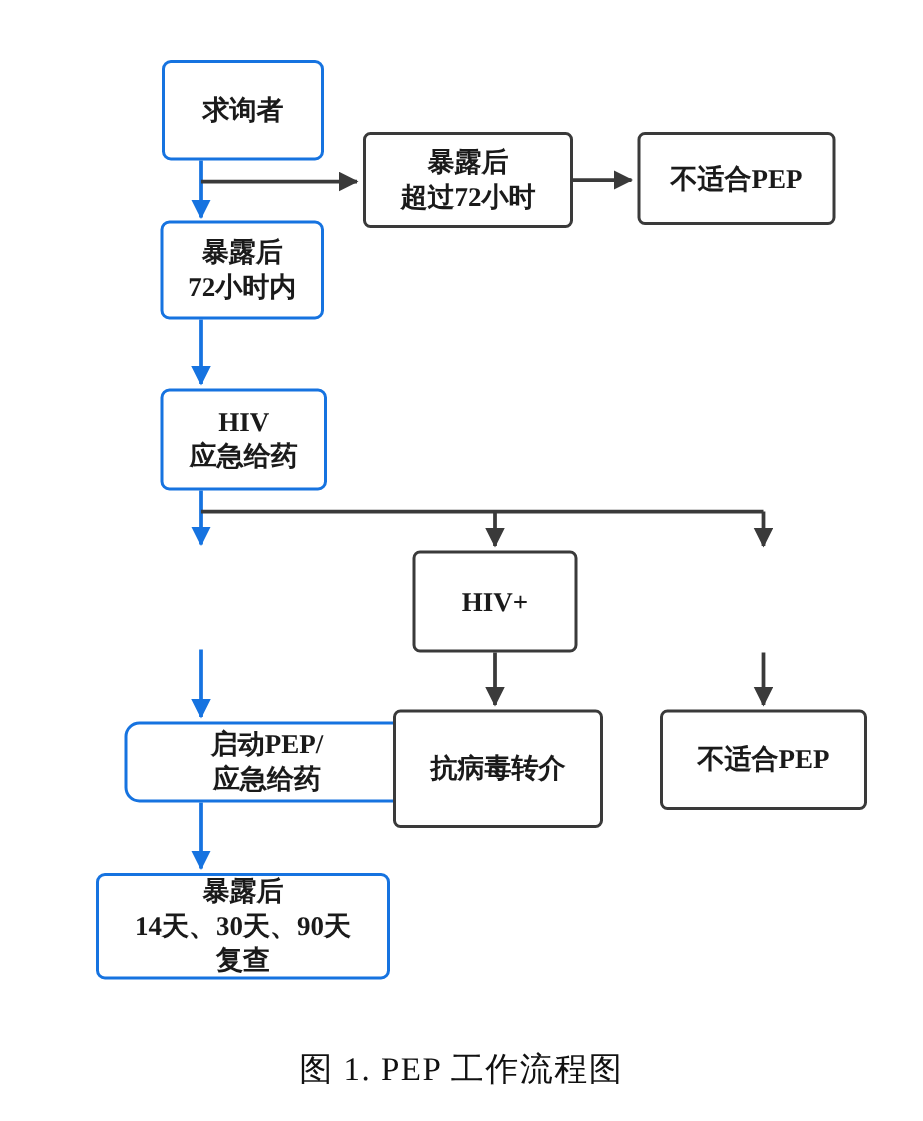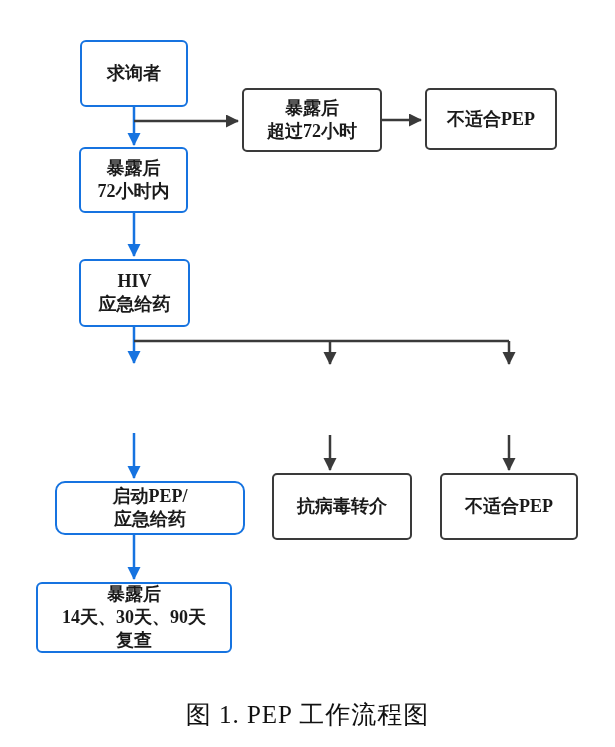--- a/index.html
+++ b/index.html
@@ -28,41 +28,41 @@
     display:flex;align-items:center;justify-content:center;
     text-align:center;
     background:#ffffff;
     color:var(--text);
     font-weight:700;
     font-size:18px;
     line-height:23px;
     white-space:pre-line;
     border-radius:6px;
   }
-  .node.blue{border:2.5px solid var(--blue);}
+  .node.blue{border:2.5px solid var(--blue);margin-left:28px;}
   .node.dark{border:2px solid var(--dark);border-radius:5px;}
 
   .n-consultant{left:80px;top:40px;width:108px;height:67px;}
   .n-over72{left:242px;top:88px;width:140px;height:64px;}
   .n-notsuit-top{left:425px;top:88px;width:132px;height:62px;}
   .n-within72{left:79px;top:147px;width:109px;height:66px;}
   .n-inst{left:79px;top:259px;width:111px;height:68px;}
   .n-highrisk{left:62px;top:366px;width:148px;height:67px;}
   .n-hivpos{left:275px;top:367px;width:110px;height:68px;}
   .n-lowrisk{left:440px;top:367px;width:138px;height:68px;}
   .n-startpep{left:55px;top:481px;width:190px;height:54px;border-radius:10px;}
-  .n-antiviral{left:272px;top:473px;width:140px;height:67px;}
+  .n-antiviral{left:262px;top:473px;width:140px;height:79px;}
   .n-notsuit-bottom{left:440px;top:473px;width:138px;height:67px;}
   .n-review{left:36px;top:582px;width:196px;height:71px;}
 
   .caption{
     position:absolute;
     left:0;top:698px;width:615px;
     text-align:center;
-    font-size:25px;
+    font-size:22px;
     color:#111111;
     font-weight:400;
     letter-spacing:1px;
   }
 </style>
 </head>
 <body>
 
 <div class="canvas">
 
@@ -97,20 +97,21 @@
 
   <div class="node dark n-notsuit-top">不适合PEP</div>
 
   <div class="node blue n-within72">暴露后
 72小时内</div>
 
   <div class="node blue n-inst">HIV
 应急给药</div>
 
 
+  <div class="node dark n-hivpos">HIV+</div>
 
 
   <div class="node blue n-startpep">启动PEP/
 应急给药</div>
 
   <div class="node dark n-antiviral">抗病毒转介</div>
 
   <div class="node dark n-notsuit-bottom">不适合PEP</div>
 
   <div class="node blue n-review">暴露后

